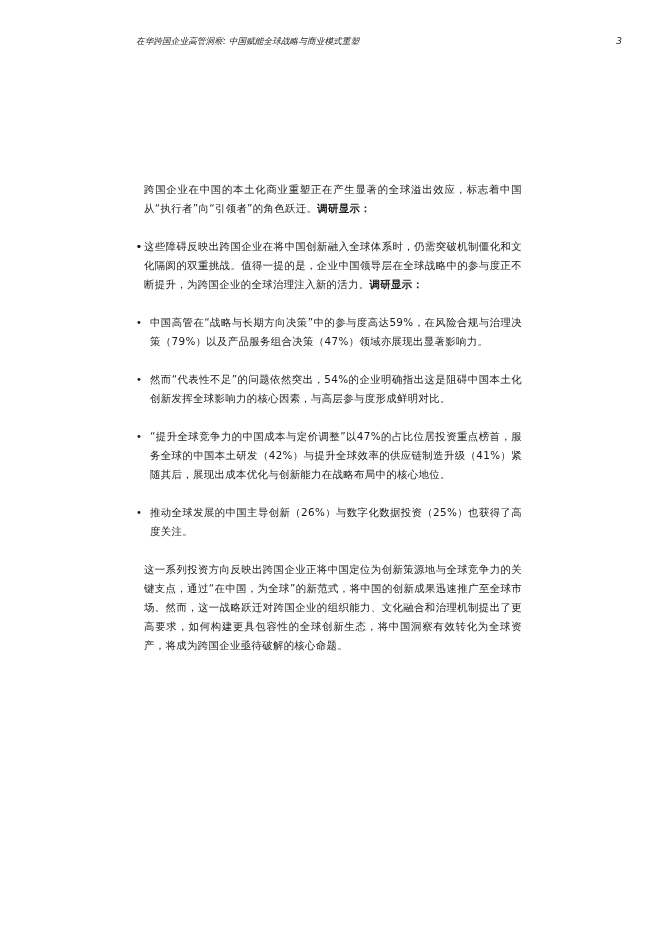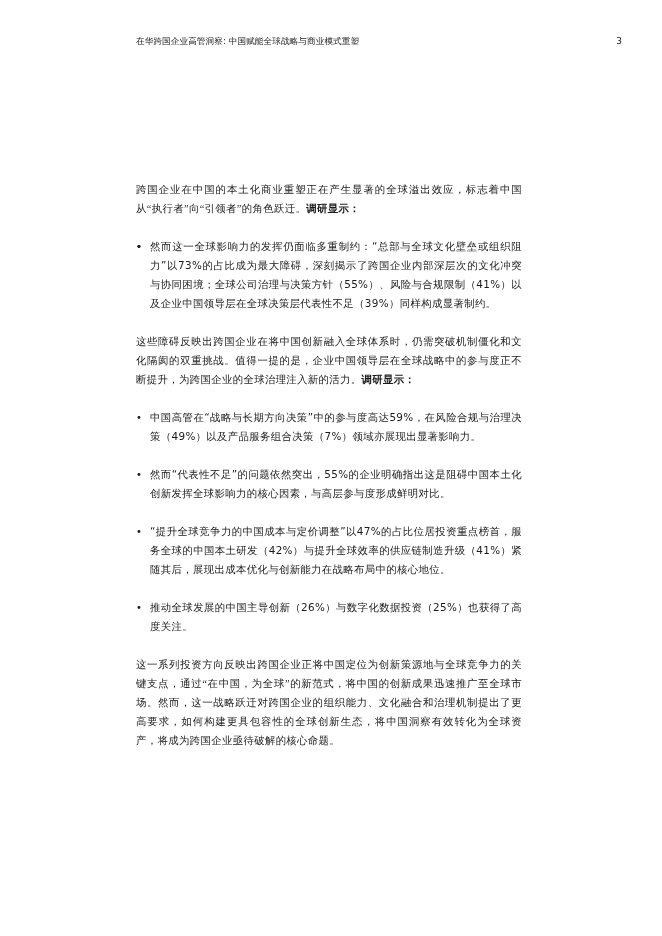--- a/index.html
+++ b/index.html
@@ -3,29 +3,29 @@
 <meta charset="utf-8">
 <style>
   html, body { margin: 0; padding: 0; background: #ffffff; }
   body {
     width: 662px; height: 936px; position: relative; overflow: hidden;
     font-family: "DejaVu Sans", "Liberation Sans", sans-serif;
     color: #1a1a1a;
   }
   .header {
     position: absolute; top: 36px; left: 136px; right: 40px;
-    font-size: 8.6px; color: #222; letter-spacing: 0.1px;
+    font-size: 8.6px; color: #222; letter-spacing: 0.1px; font-style: italic;
   }
   .header .page-num { position: absolute; right: 0; top: 0; font-size: 9px; }
   .content {
     position: absolute; top: 180px; left: 136px; width: 386px;
     font-size: 10.4px; line-height: 19px; color: #1a1a1a;
     letter-spacing: 0.35px; text-align: justify;
   }
-  .para { margin: 0 0 19px 0; font-family: Liberation Serif, serif; }
+  .para { margin: 0 0 19px 8px; }
   .para b { font-weight: bold; }
   ul.bullets { list-style: none; margin: 0; padding: 0; }
   ul.bullets li {
     position: relative; padding-left: 14px; margin: 0 0 19px 0;
   }
   ul.bullets li .dot {
     position: absolute; left: 0; top: 0; font-size: 10px;
   }
 </style>
 </head>
@@ -35,28 +35,28 @@
   <span>在华跨国企业高管洞察: 中国赋能全球战略与商业模式重塑</span>
   <span class="page-num">3</span>
 </div>
 
 <div class="content">
 
   <p class="para"><span>跨国企业在中国的本土化商业重塑正在产生显著的全球溢出效应，标志着中国从“执行者”向“引领者”的角色跃迁。</span><b>调研显示：</b></p>
 
   <ul class="bullets">
     <li><span class="dot">•</span></li>
-    <li><span class="dot">•</span><span>然而这一全球影响力的发挥仍面临多重制约：“总部与全球文化壁垒或组织阻力”以73%的占比成为最大障碍，深刻揭示了跨国企业内部深层次的文化冲突与协同困境；全球公司治理与决策方针（55%）、风险与合规限制（41%）以及企业中国领导层在全球决策层代表性不足（39%）同样构成显著制约。</span></li>
+    <li><span class="dot">•</span></li>
   </ul>
 
   <p class="para"><span>这些障碍反映出跨国企业在将中国创新融入全球体系时，仍需突破机制僵化和文化隔阂的双重挑战。值得一提的是，企业中国领导层在全球战略中的参与度正不断提升，为跨国企业的全球治理注入新的活力。</span><b>调研显示：</b></p>
 
   <ul class="bullets">
-    <li><span class="dot">•</span><span>中国高管在“战略与长期方向决策”中的参与度高达59%，在风险合规与治理决策（49%）以及产品服务组合决策（7%）领域亦展现出显著影响力。</span></li>
-    <li><span class="dot">•</span><span>然而“代表性不足”的问题依然突出，55%的企业明确指出这是阻碍中国本土化创新发挥全球影响力的核心因素，与高层参与度形成鲜明对比。</span></li>
+    <li><span class="dot">•</span><span>中国高管在“战略与长期方向决策”中的参与度高达59%，在风险合规与治理决策（79%）以及产品服务组合决策（47%）领域亦展现出显著影响力。</span></li>
+    <li><span class="dot">•</span><span>然而“代表性不足”的问题依然突出，54%的企业明确指出这是阻碍中国本土化创新发挥全球影响力的核心因素，与高层参与度形成鲜明对比。</span></li>
   </ul>
 
 
   <ul class="bullets">
     <li><span class="dot">•</span><span>“提升全球竞争力的中国成本与定价调整”以47%的占比位居投资重点榜首，服务全球的中国本土研发（42%）与提升全球效率的供应链制造升级（41%）紧随其后，展现出成本优化与创新能力在战略布局中的核心地位。</span></li>
     <li><span class="dot">•</span><span>推动全球发展的中国主导创新（26%）与数字化数据投资（25%）也获得了高度关注。</span></li>
   </ul>
 
   <p class="para"><span>这一系列投资方向反映出跨国企业正将中国定位为创新策源地与全球竞争力的关键支点，通过“在中国，为全球”的新范式，将中国的创新成果迅速推广至全球市场。然而，这一战略跃迁对跨国企业的组织能力、文化融合和治理机制提出了更高要求，如何构建更具包容性的全球创新生态，将中国洞察有效转化为全球资产，将成为跨国企业亟待破解的核心命题。</span></p>
 

